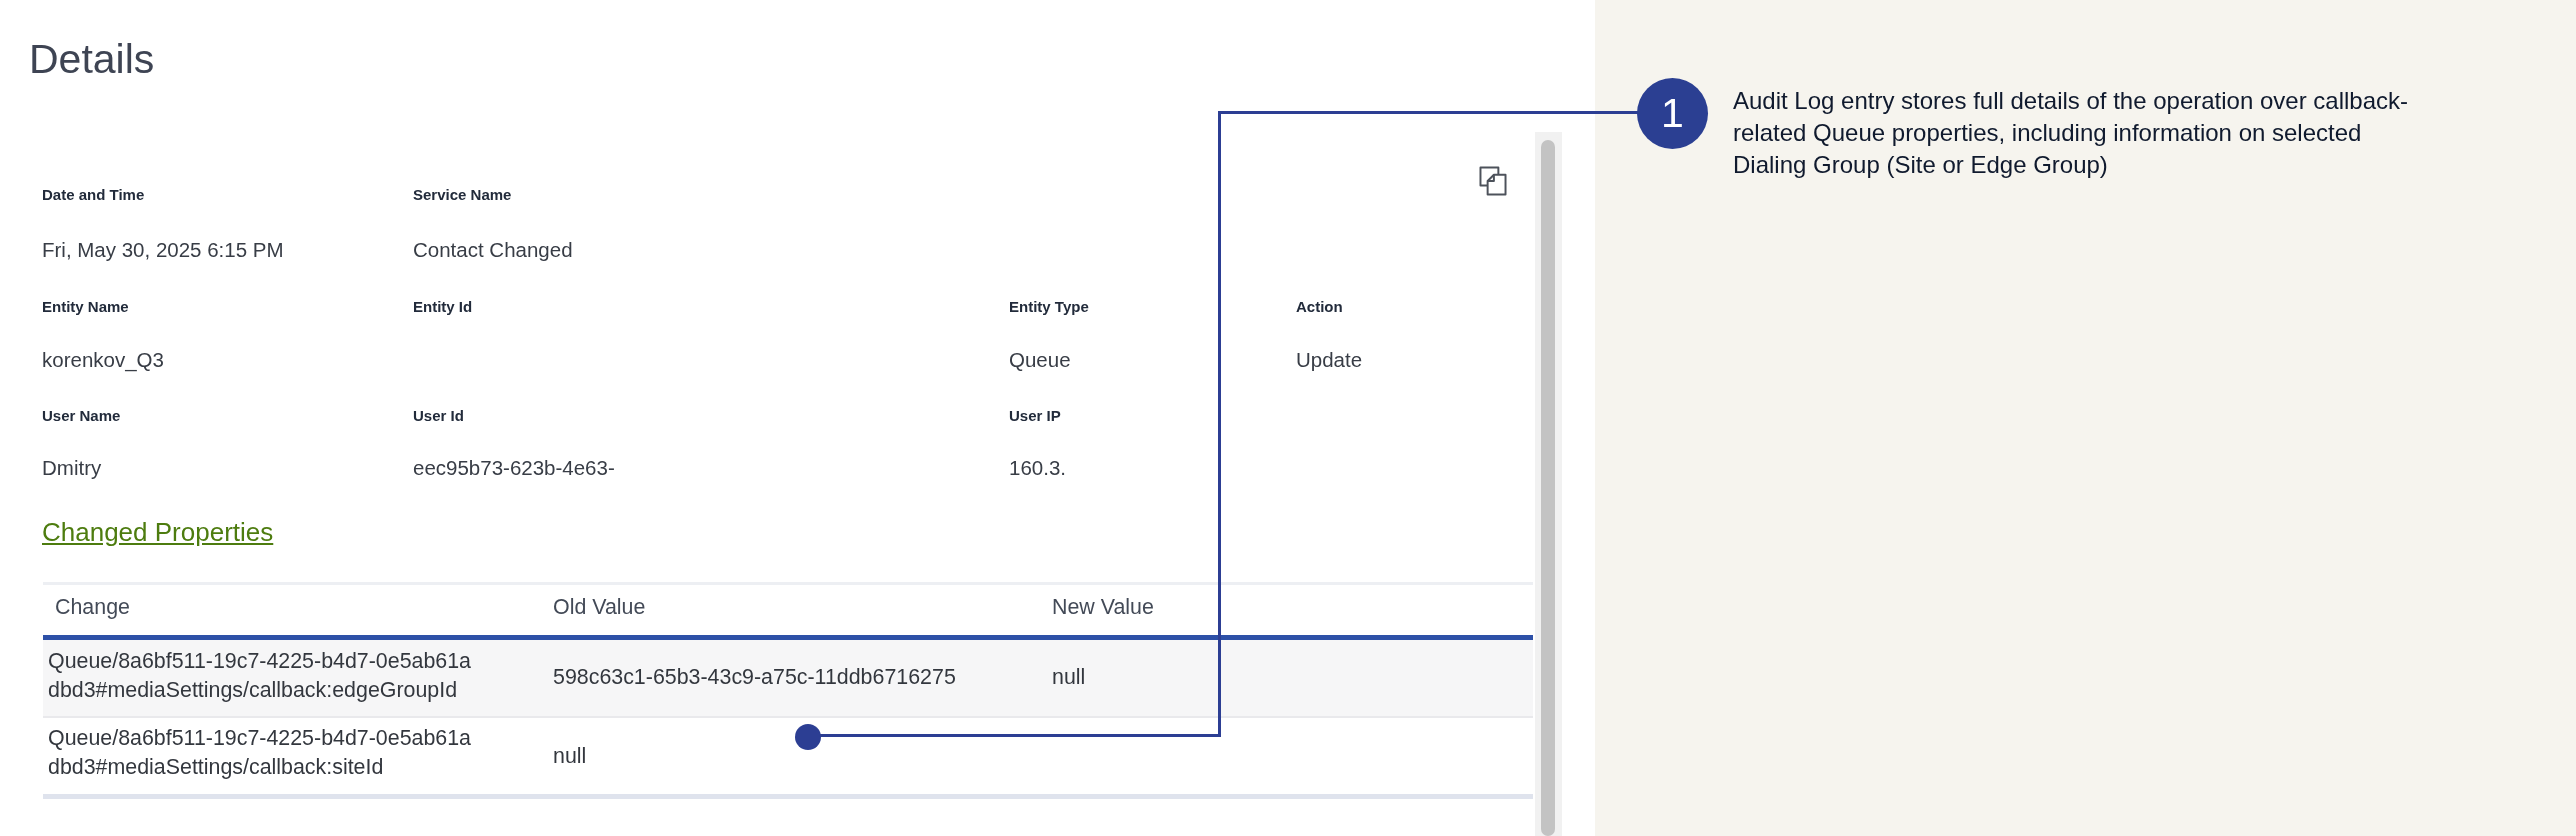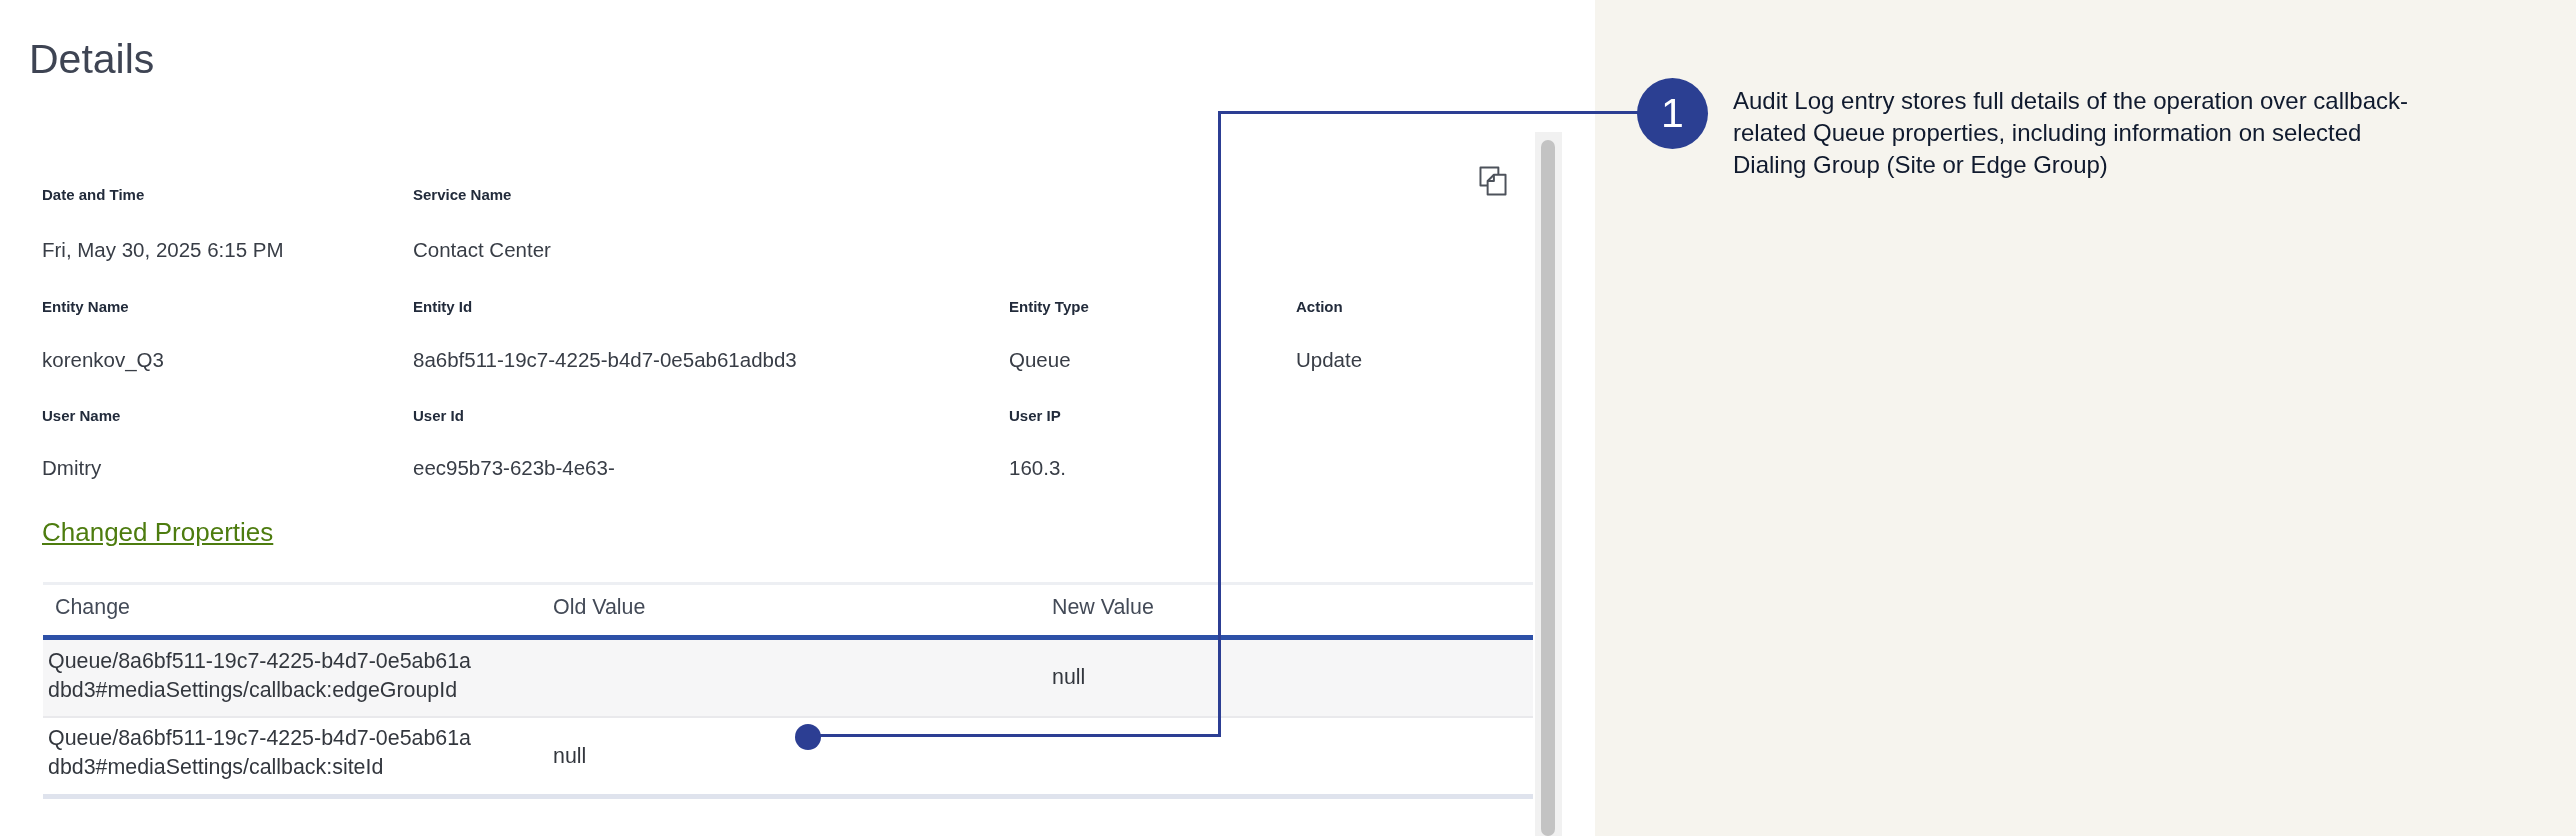--- a/index.html
+++ b/index.html
@@ -59,26 +59,25 @@
 
 <div class="abs" id="notes-panel"></div>
 
 <div class="abs" style="left:0;top:0;width:1595px;height:836px;">
 
   <div class="abs" id="details-title">Details</div>
 
   <div class="abs field-label c1 rowA-l">Date and Time</div>
   <div class="abs field-value c1 rowA-v">Fri, May 30, 2025 6:15 PM</div>
   <div class="abs field-label c2 rowA-l">Service Name</div>
-  <div class="abs field-value c2 rowA-v">Contact Center</div>
+  <div class="abs field-value c2 rowA-v">Contact Changed</div>
 
   <div class="abs field-label c1 rowB-l">Entity Name</div>
   <div class="abs field-value c1 rowB-v">korenkov_Q3</div>
   <div class="abs field-label c2 rowB-l">Entity Id</div>
-  <div class="abs field-value c2 rowB-v">8a6bf511-19c7-4225-b4d7-0e5ab61adbd3</div>
   <div class="abs field-label c3 rowB-l">Entity Type</div>
   <div class="abs field-value c3 rowB-v">Queue</div>
   <div class="abs field-label c4 rowB-l">Action</div>
   <div class="abs field-value c4 rowB-v">Update</div>
 
   <div class="abs field-label c1 rowC-l">User Name</div>
   <div class="abs field-value c1 rowC-v">Dmitry</div>
   <div class="abs field-label c2 rowC-l">User Id</div>
   <div class="abs field-value c2 rowC-v">eec95b73-623b-4e63-</div>
   <div class="abs field-label c3 rowC-l">User IP</div>
@@ -98,20 +97,21 @@
 
   <div class="abs tline" id="table-top-line"></div>
   <div class="abs th" style="left:55px;">Change</div>
   <div class="abs th" style="left:553px;">Old Value</div>
   <div class="abs th" style="left:1052px;">New Value</div>
   <div class="abs tline" id="table-underline"></div>
 
   <div class="abs tline" id="row1-bg"></div>
   <div class="abs cell cell-change" id="r1-change">Queue/8a6bf511-19c7-4225-b4d7-0e5ab61a
 dbd3#mediaSettings/callback:edgeGroupId</div>
+  <div class="abs cell col-old" id="r1-old">598c63c1-65b3-43c9-a75c-11ddb6716275</div>
   <div class="abs cell col-new" id="r1-new">null</div>
 
   <div class="abs tline" id="row-sep"></div>
 
   <div class="abs tline" id="row2-bg"></div>
   <div class="abs cell cell-change" id="r2-change">Queue/8a6bf511-19c7-4225-b4d7-0e5ab61a
 dbd3#mediaSettings/callback:siteId</div>
   <div class="abs cell col-old" id="r2-old">null</div>
 
   <div class="abs tline" id="table-bottom-line"></div>

